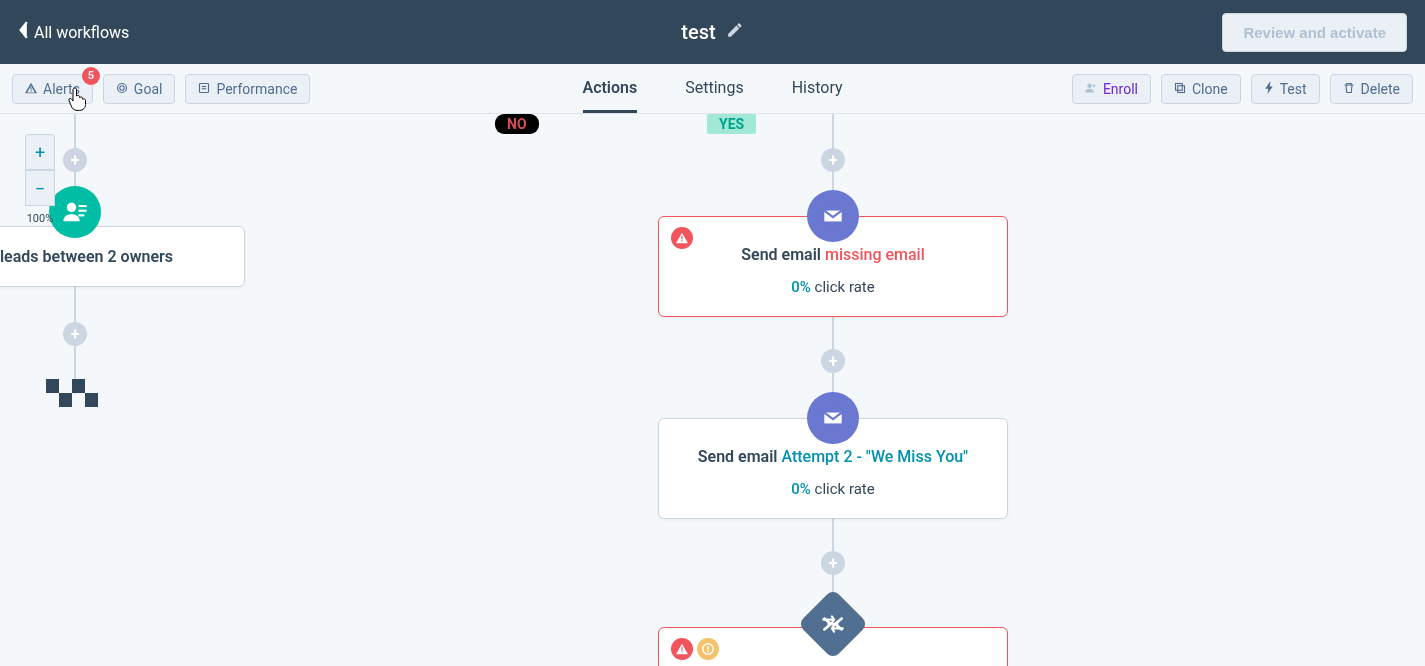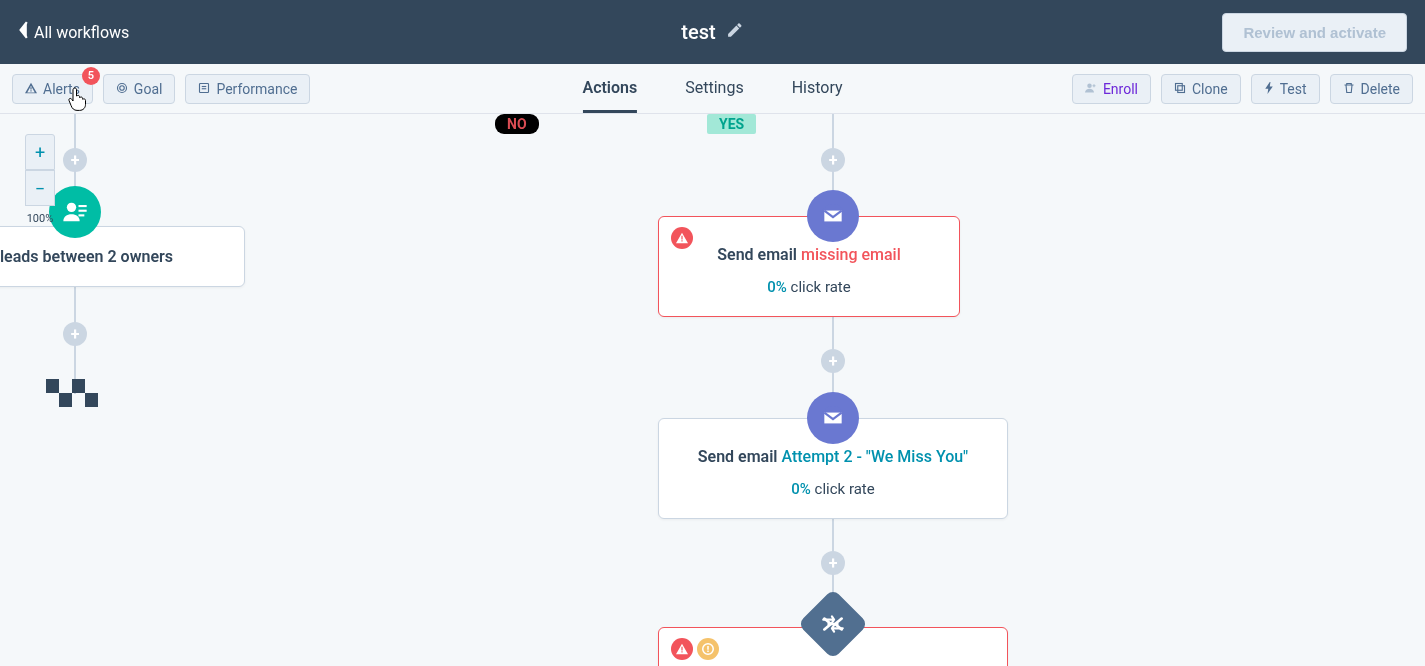--- a/index.html
+++ b/index.html
@@ -398,21 +398,21 @@
     </svg>
   </div>
 
   <div class="round-icon purple" style="left:807px; top:76px;">
     <svg width="26" height="26" viewBox="0 0 24 24">
         <circle cx="12" cy="12" r="11" fill="#6a78d1"></circle>
         <path d="M4 7h16v10H4z" fill="#fff"></path>
         <path d="M4 7l8 6 8-6" fill="none" stroke="#6a78d1" stroke-width="2"></path>
       </svg>
   </div>
-  <div class="node-card error" style="left:658px; top:102px; width:302px;">
+  <div class="node-card error" style="left:658px; top:102px; width:350px;">
     <div class="card-badge red" style="left:12px; top:10px;">
       <svg width="12" height="12" viewBox="0 0 16 16" fill="#fff">
           <path d="M8 1 0 15h16L8 1zM7.2 5h1.6v5H7.2V5zm0 6h1.6v1.6H7.2V11z"></path>
         </svg>
     </div>
     <div class="card-title-row">
       <span>Send email </span><span class="card-link err">missing email</span>
     </div>
     <div class="card-stat">
       <span class="pct">0%</span><span> click rate</span>

